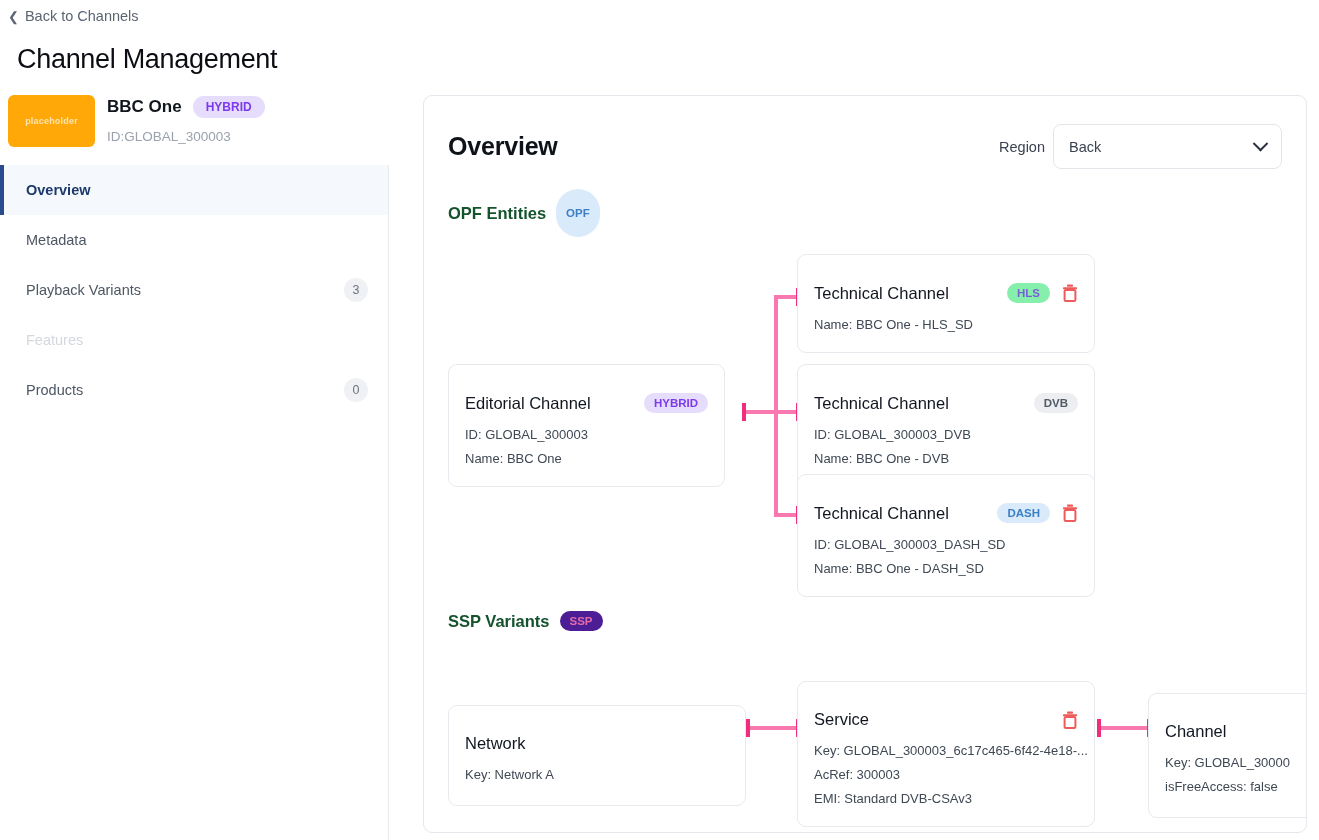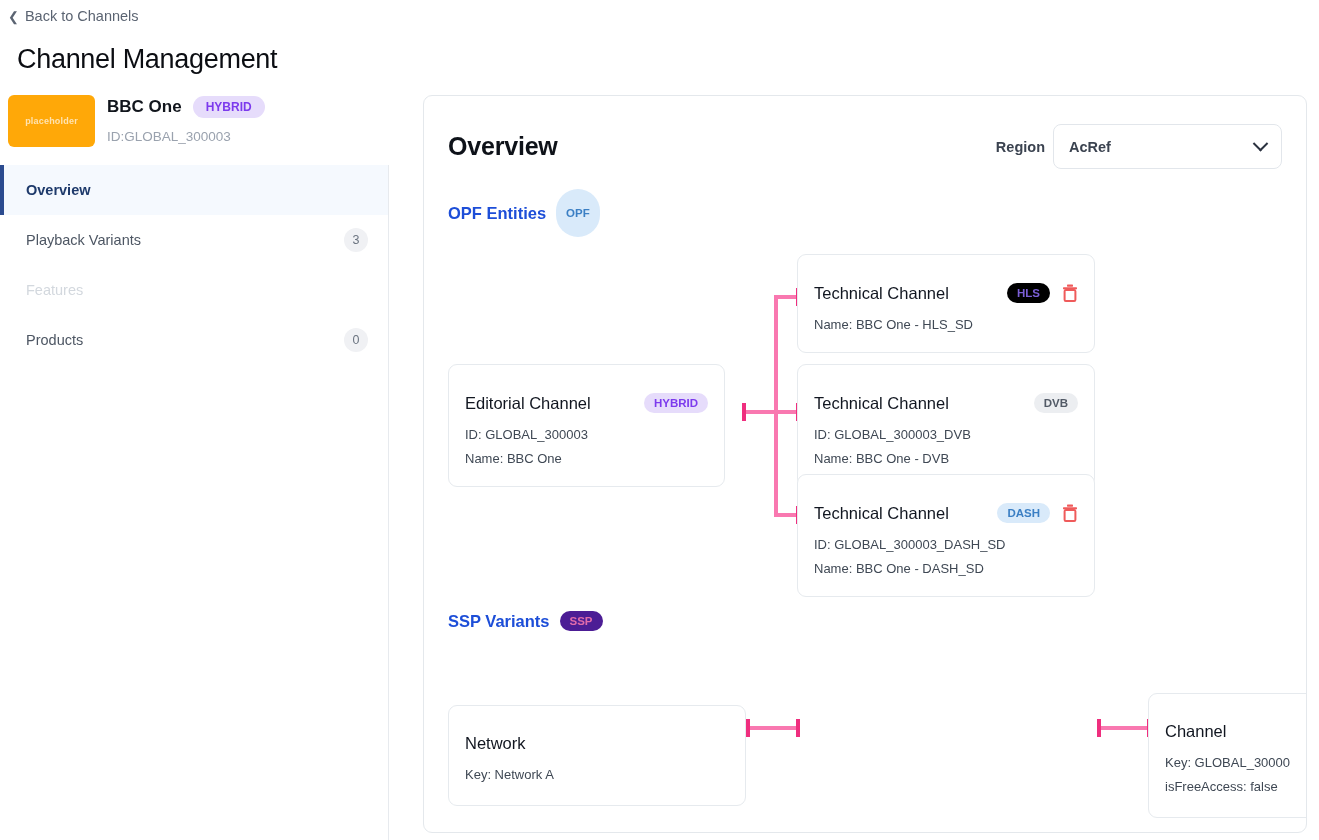--- a/index.html
+++ b/index.html
@@ -81,56 +81,56 @@
     position: absolute; left: 423px; top: 95px;
     width: 884px; height: 738px;
     border: 1px solid #e4e8ec; border-radius: 9px; background: #fff;
     overflow: hidden;
   }
   .panel-head {
     position: absolute; left: 24px; top: 28px; right: 24px;
     display: flex; align-items: center; justify-content: space-between;
   }
   .panel-title { font-size: 25px; font-weight: bold; color: #0e1219; letter-spacing: -.2px; }
-  .region-wrap { display: flex; align-items: center; gap: 8px; font-weight: bold; }
+  .region-wrap { display: flex; align-items: center; gap: 8px; }
   .region-label { font-size: 14.5px; color: #3b4350; }
   .region-select {
     width: 229px; height: 45px; border: 1px solid #e2e6eb; border-radius: 8px;
     background: #fff; display: flex; align-items: center; justify-content: space-between;
     padding: 0 15px; font-size: 14.5px; color: #3b4350; cursor: pointer;
   }
   .chev-down {
     width: 11px; height: 11px;
     border-right: 2px solid #2b3240; border-bottom: 2px solid #2b3240;
     transform: rotate(45deg) translate(-2px,-2px);
   }
 
   .section-head {
     position: absolute; left: 24px;
     display: flex; align-items: center; gap: 10px;
   }
-  .section-title { font-size: 16.5px; font-weight: bold; color: #1d4ed8; }
+  .section-title { font-size: 16.5px; font-weight: bold; color: #14532d; }
   .badge-opf  { background: #d9eafa; color: #3b7fc4; font-size: 11.5px; padding: 18px 10px; }
   .badge-ssp  { background: #4c1d95; color: #e06bab; font-size: 11.5px; padding: 4px 10px; }
 
   
   .card {
     position: absolute;
     border: 1px solid #e6eaee; border-radius: 9px; background: #fff;
     padding: 28px 16px 15px 16px;
   }
   .card-head {
     display: flex; align-items: center; justify-content: space-between;
     margin-bottom: 10px;
   }
   .card-title { font-size: 16.5px; color: #111620; }
   .card-head-right { display: flex; align-items: center; gap: 12px; }
   .card-row { font-size: 13px; color: #3f4854; line-height: 1.85; white-space: nowrap; }
 
-  .badge-hls  { background: #000000; color: #7b5fd6; font-size: 11.5px; padding: 4px 10px; }
+  .badge-hls  { background: #86efac; color: #7b5fd6; font-size: 11.5px; padding: 4px 10px; }
   .badge-dvb  { background: #eceef1; color: #525a66; font-size: 11.5px; padding: 4px 10px; }
   .badge-dash { background: #d9eafa; color: #3b7fc4; font-size: 11.5px; padding: 4px 10px; }
 
   .trash {
     width: 16px; height: 18px; cursor: pointer; display: block;
   }
 
   
   .conn { position: absolute; background: #f978b0; }
   .conn-h { height: 4px; }
@@ -156,40 +156,43 @@
   <span class="chan-name">BBC One</span>
   <span class="badge badge-hybrid">HYBRID</span>
 </div>
 <div class="chan-id">ID:GLOBAL_300003</div>
 
 <nav class="sidebar" id="sidebar">
     <div class="nav-item active">
       <span>Overview</span>
     </div>
     <div class="nav-item">
+      <span>Metadata</span>
+    </div>
+    <div class="nav-item">
       <span>Playback Variants</span>
       <span class="nav-count">3</span>
     </div>
     <div class="nav-item disabled">
       <span>Features</span>
     </div>
     <div class="nav-item">
       <span>Products</span>
       <span class="nav-count">0</span>
     </div>
   </nav>
 
 <section class="panel">
 
   <div class="panel-head">
     <div class="panel-title">Overview</div>
     <div class="region-wrap">
       <span class="region-label">Region</span>
       <div class="region-select">
-        <span>AcRef</span>
+        <span>Back</span>
         <span class="chev-down"></span>
       </div>
     </div>
   </div>
 
   <div class="section-head" style="top:93px;">
     <span class="section-title">OPF Entities</span>
     <span class="badge badge-opf">OPF</span>
   </div>
 
@@ -265,20 +268,35 @@
   <div class="cap" style="left:673px; top:623px;"></div>
   <div class="cap" style="left:723px; top:623px;"></div>
 
   <div class="card" style="left:24px; top:609px; width:298px; padding-bottom:18px;">
     <div class="card-head">
       <span class="card-title">Network</span>
     </div>
     <div class="card-row">Key: Network A</div>
   </div>
 
+  <div class="card" style="left:373px; top:585px; width:298px;">
+    <div class="card-head">
+      <span class="card-title">Service</span>
+      <span class="card-head-right">
+        <svg class="trash" viewBox="0 0 16 18">
+          <rect x="5" y="0.6" width="6" height="2.1" rx="0.6" fill="#ef5b5b"></rect>
+          <rect x="1" y="3.2" width="14" height="2.1" rx="0.6" fill="#ef5b5b"></rect>
+          <rect x="2.6" y="6" width="10.8" height="11" rx="1.2" fill="none" stroke="#ef5b5b" stroke-width="2"></rect>
+        </svg>
+      </span>
+    </div>
+    <div class="card-row">Key: GLOBAL_300003_6c17c465-6f42-4e18-...</div>
+    <div class="card-row">AcRef: 300003</div>
+    <div class="card-row">EMI: Standard DVB-CSAv3</div>
+  </div>
 
   <div class="card" style="left:724px; top:597px; width:298px; padding-bottom:18px;">
     <div class="card-head">
       <span class="card-title">Channel</span>
     </div>
     <div class="card-row">Key: GLOBAL_30000</div>
     <div class="card-row">isFreeAccess: false</div>
   </div>
 
 </section>

